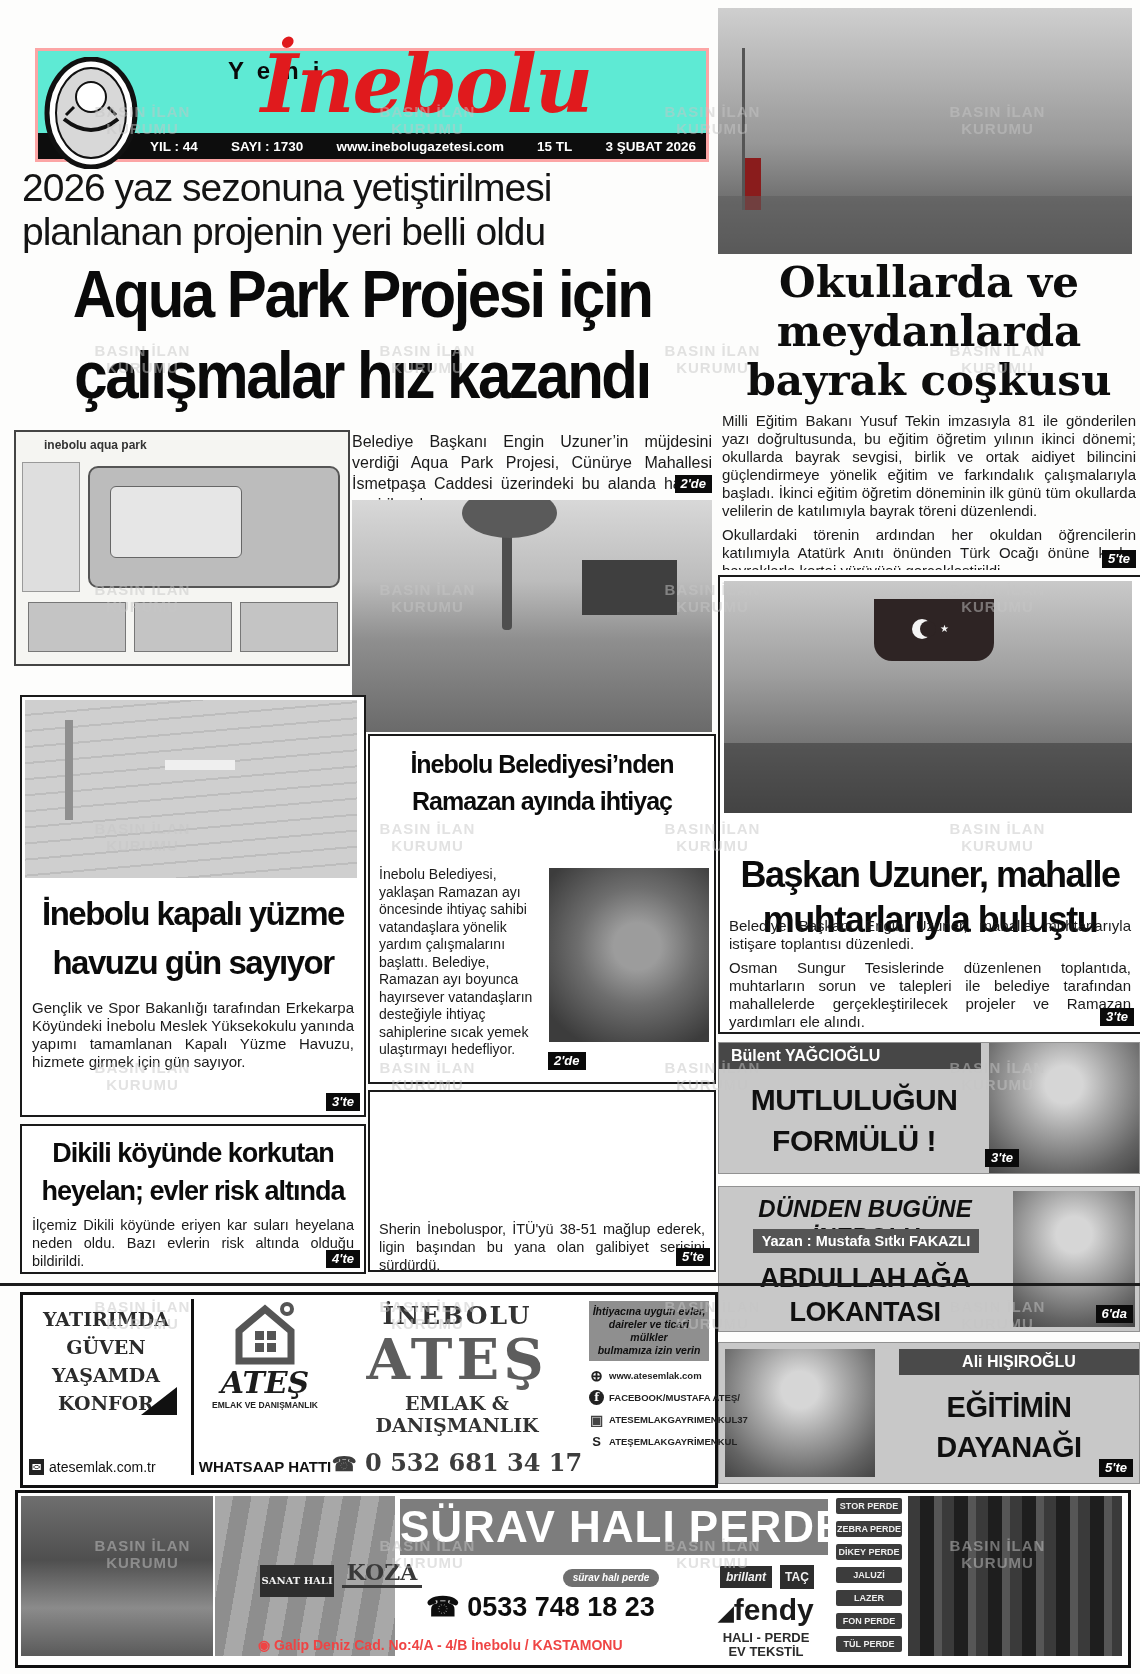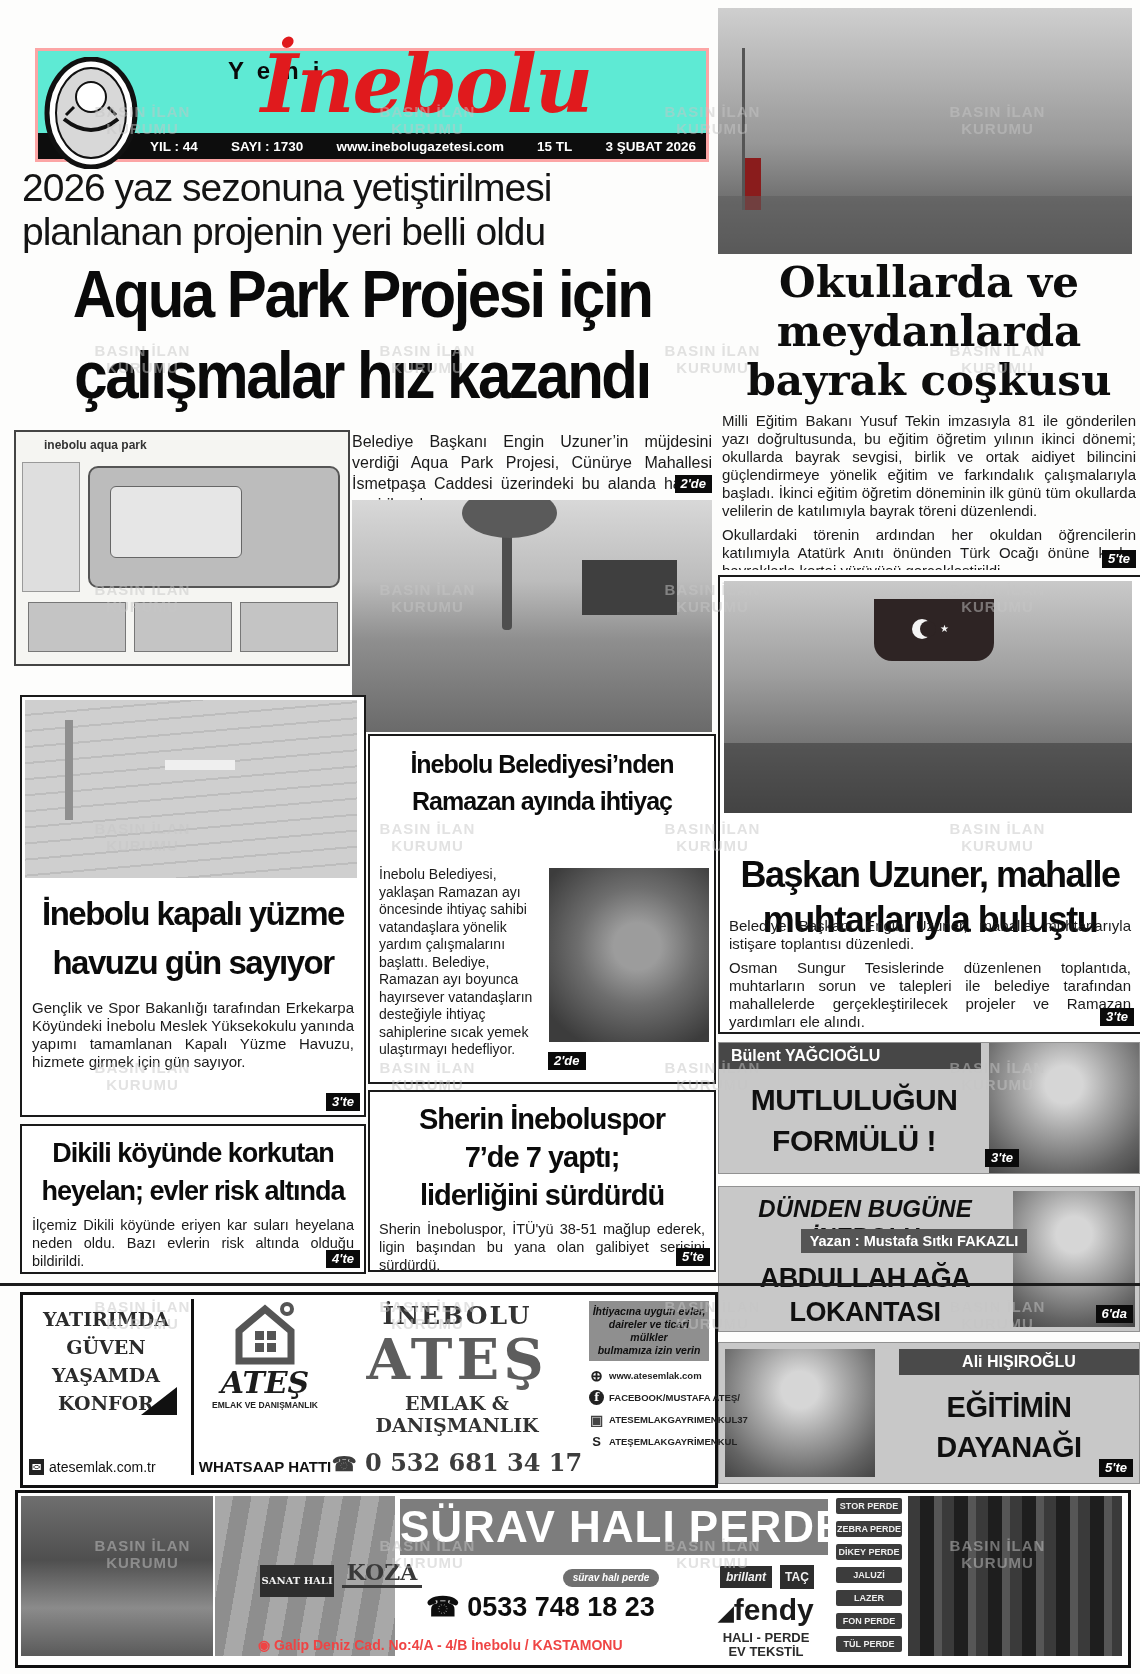--- a/index.html
+++ b/index.html
@@ -252,21 +252,21 @@
     <div class="col-title" style="left:6px;top:36px;width:258px;font-size:30px;line-height:41px;">
       <div class="hl-line">MUTLULUĞUN</div>
       <div class="hl-line">FORMÜLÜ !</div>
     </div>
     <span class="badge" style="right:120px;bottom:6px;">3'te</span>
   </section>
 
   <section class="abs col-box" style="left:718px;top:1186px;width:420px;height:144px;">
     <div class="abs ph-portrait" style="right:4px;top:4px;width:122px;height:136px;"></div>
     <div class="abs" style="left:0;top:8px;width:292px;text-align:center;font-style:italic;font-weight:bold;font-size:24px;color:#101010;">DÜNDEN BUGÜNE İNEBOLU</div>
-    <div class="abs" style="left:34px;top:42px;width:226px;height:24px;background:#555;color:#fff;font-weight:bold;font-size:14.5px;line-height:24px;text-align:center;margin-left:48px;">Yazan : Mustafa Sıtkı FAKAZLI</div>
+    <div class="abs" style="left:34px;top:42px;width:226px;height:24px;background:#555;color:#fff;font-weight:bold;font-size:14.5px;line-height:24px;text-align:center;">Yazan : Mustafa Sıtkı FAKAZLI</div>
     <div class="col-title" style="left:0;top:74px;width:292px;font-size:27px;line-height:34px;">
       <div class="hl-line">ABDULLAH AĞA</div>
       <div class="hl-line">LOKANTASI</div>
     </div>
     <span class="badge" style="right:6px;bottom:8px;">6'da</span>
   </section>
 
   <section class="abs col-box" style="left:718px;top:1342px;width:420px;height:140px;">
     <div class="abs ph-portrait" style="left:6px;top:6px;width:150px;height:128px;"></div>
     <div class="col-head" style="right:0;top:6px;width:216px;text-align:center;background:#4a4a4a;">Ali HIŞIROĞLU</div>
@@ -309,25 +309,20 @@
       <div class="hl-line">Ramazan ayında ihtiyaç</div>
     </div>
     <div class="abs body-txt" style="left:9px;top:130px;width:168px;font-size:14px;line-height:17.5px;text-align:left;">
       <p>İnebolu Belediyesi, yaklaşan Ramazan ayı öncesinde ihtiyaç sahibi vatandaşlara yönelik yardım çalışmalarını başlattı. Belediye, Ramazan ayı boyunca hayırsever vatandaşların desteğiyle ihtiyaç sahiplerine sıcak yemek ulaştırmayı hedefliyor.</p>
     </div>
     <div class="abs photo ph-dates" style="right:5px;top:132px;width:160px;height:174px;"></div>
     <span class="badge" style="left:178px;top:316px;">2'de</span>
   </section>
 
   <section class="abs news-box" style="left:368px;top:1090px;width:344px;height:178px;">
-    <div class="abs" style="left:0;top:8px;width:344px;text-align:center;font-weight:bold;font-size:29px;line-height:38px;letter-spacing:-1px;color:#0b0b0b;">
-      <div class="hl-line">Sherin İneboluspor</div>
-      <div class="hl-line">7’de 7 yaptı;</div>
-      <div class="hl-line">liderliğini sürdürdü</div>
-    </div>
     <div class="abs body-txt" style="left:9px;top:128px;width:326px;font-size:14.5px;">
       <p>Sherin İneboluspor, İTÜ'yü 38-51 mağlup ederek, ligin başından bu yana olan galibiyet serisini sürdürdü.</p>
     </div>
     <span class="badge" style="right:4px;bottom:4px;">5'te</span>
   </section>
 
   <section class="abs ates">
     <div class="abs" style="left:2px;top:10px;width:162px;">
       <div class="ates-slogan">YATIRIMDA</div>
       <div class="ates-slogan">GÜVEN</div>

